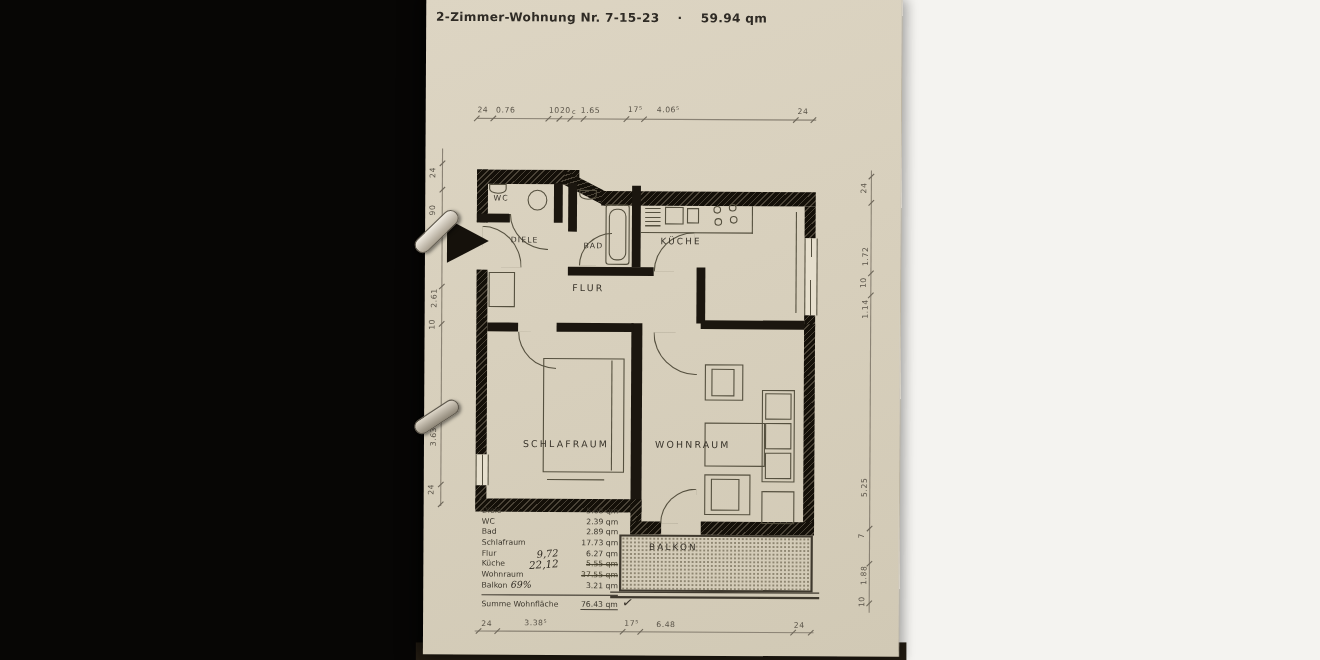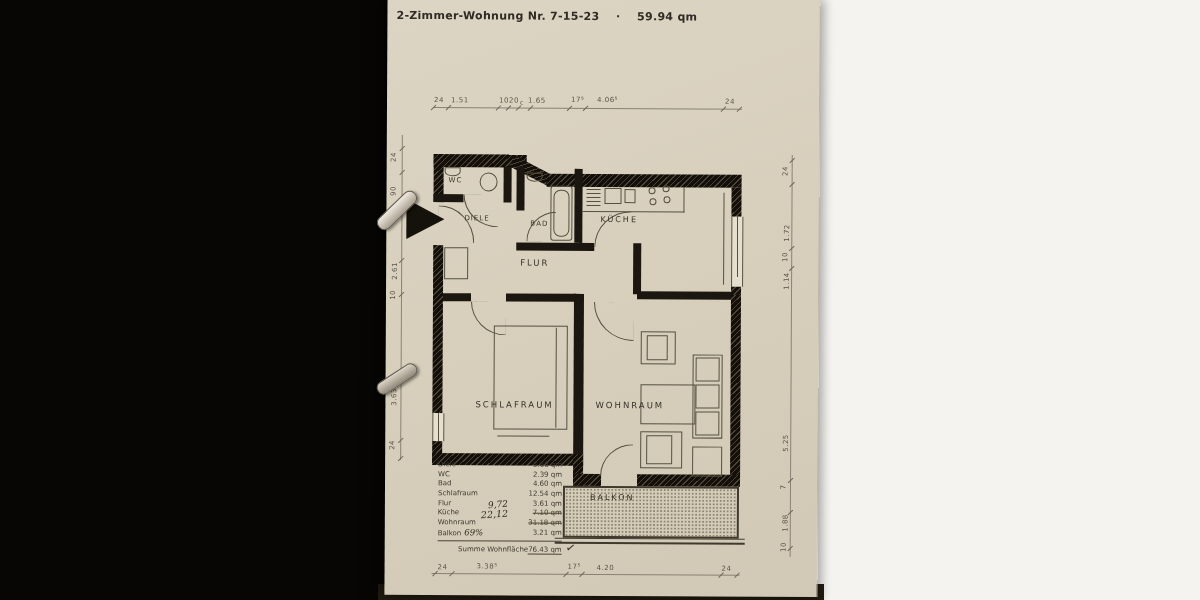--- a/index.html
+++ b/index.html
@@ -31,21 +31,21 @@
     border-top:20px solid transparent;border-bottom:20px solid transparent;}
   .dline{position:absolute;background:#8a8274;}
   .dlab{position:absolute;font-size:7px;color:#5a5449;letter-spacing:0.5px;white-space:nowrap;}
   .dlab.v{transform:rotate(-90deg);}
   .dlab.c{font-size:6px;}
   .tick{position:absolute;width:1px;height:7px;background:#6e675a;transform:rotate(45deg);}
   .area-table{position:absolute;left:53px;top:464px;width:124px;}
   .trow{display:flex;justify-content:space-between;align-items:center;height:9.7px;
     font-size:7px;color:#3d382e;}
   .trow .strike{text-decoration:line-through;text-decoration-thickness:1px;color:#48422f;}
-  .total{margin-top:3px;border-top:1px solid #4a443a;padding-top:3px;height:11px;justify-content:flex-end;}
+  .total{margin-top:3px;border-top:1px solid #4a443a;padding-top:3px;height:11px;}
   .total .tval{border-bottom:1px solid #4a443a;}
   .hand{position:absolute;font-family:"DejaVu Serif",serif;font-style:italic;font-size:9px;color:#2f2a22;white-space:nowrap;}
   .hw{font-family:"DejaVu Serif",serif;font-style:italic;font-size:8.5px;color:#2f2a22;margin-left:3px;}
   .check{position:absolute;left:181px;top:545px;font-size:12px;color:#39332a;transform:rotate(10deg);}
   .balkon{position:absolute;left:178px;top:490px;width:176px;height:52px;border:2px solid #3f392e;
     box-sizing:border-box;background-image:radial-gradient(circle,#7e7661 0.6px,transparent 0.7px);
     background-size:3.5px 3.5px;}
   .brim{position:absolute;left:170px;top:542px;width:190px;height:6px;box-sizing:border-box;
     border-top:1px solid #3f392e;border-bottom:2px solid #3f392e;}
   .ring{position:absolute;border-radius:8px;border:1px solid #5f594e;
@@ -153,33 +153,33 @@
       <div class="rlabel" style="left:205px;top:497px;font-size:8px;">BALKON</div>
     </div>
 
     <div style="position:absolute;left:0;top:0;width:432px;height:600px;">
       <div class="dline" style="left:47px;top:112px;width:308px;height:1px;"></div>
       <div class="dline" style="left:47px;top:578px;width:308px;height:1px;"></div>
       <div class="dline" style="left:15px;top:140px;width:1px;height:325px;"></div>
       <div class="dline" style="left:405px;top:158px;width:1px;height:402px;"></div>
 
       <span class="dlab" style="left:47px;top:101px;">24</span>
-      <span class="dlab" style="left:64px;top:101px;">1.51</span>
+      <span class="dlab" style="left:64px;top:101px;">0.76</span>
       <span class="dlab" style="left:112px;top:101px;">10</span>
       <span class="dlab" style="left:122px;top:101px;">20</span>
       <span class="dlab c" style="left:133px;top:103px;">c</span>
       <span class="dlab" style="left:141px;top:101px;">1.65</span>
       <span class="dlab" style="left:184px;top:100px;">17⁵</span>
       <span class="dlab" style="left:210px;top:100px;">4.06⁵</span>
       <span class="dlab" style="left:338px;top:101px;">24</span>
 
       <span class="dlab" style="left:53px;top:568px;">24</span>
       <span class="dlab" style="left:92px;top:567px;">3.38⁵</span>
       <span class="dlab" style="left:183px;top:567px;">17⁵</span>
-      <span class="dlab" style="left:212px;top:568px;">4.20</span>
+      <span class="dlab" style="left:212px;top:568px;">6.48</span>
       <span class="dlab" style="left:337px;top:568px;">24</span>
 
       <span class="dlab v" style="left:2px;top:158px;">24</span>
       <span class="dlab v" style="left:2px;top:192px;">90</span>
       <span class="dlab v" style="left:0px;top:272px;">2.61</span>
       <span class="dlab v" style="left:2px;top:296px;">10</span>
       <span class="dlab v" style="left:0px;top:398px;">3.63</span>
       <span class="dlab v" style="left:2px;top:446px;">24</span>
 
       <span class="dlab v" style="left:394px;top:170px;">24</span>
@@ -226,37 +226,37 @@
       <div class="trow">
         <span>Diele</span>
         <span>5.68 qm</span>
       </div>
       <div class="trow">
         <span>WC</span>
         <span>2.39 qm</span>
       </div>
       <div class="trow">
         <span>Bad</span>
-        <span>4.60 qm</span>
+        <span>2.89 qm</span>
       </div>
       <div class="trow">
         <span>Schlafraum</span>
-        <span>12.54 qm</span>
+        <span>17.73 qm</span>
       </div>
       <div class="trow">
         <span>Flur</span>
-        <span>3.61 qm</span>
+        <span>6.27 qm</span>
       </div>
       <div class="trow">
         <span>Küche</span>
-        <span class="strike">7.10 qm</span>
+        <span class="strike">5.55 qm</span>
       </div>
       <div class="trow">
         <span>Wohnraum</span>
-        <span class="strike">31.18 qm</span>
+        <span class="strike">37.55 qm</span>
       </div>
       <div class="trow">
         <span><span>Balkon</span><span class="hw">69%</span></span>
         <span>3.21 qm</span>
       </div>
       <div class="trow total">
         <span>Summe Wohnfläche</span>
         <span class="tval">76.43 qm</span>
       </div>
     </div>

